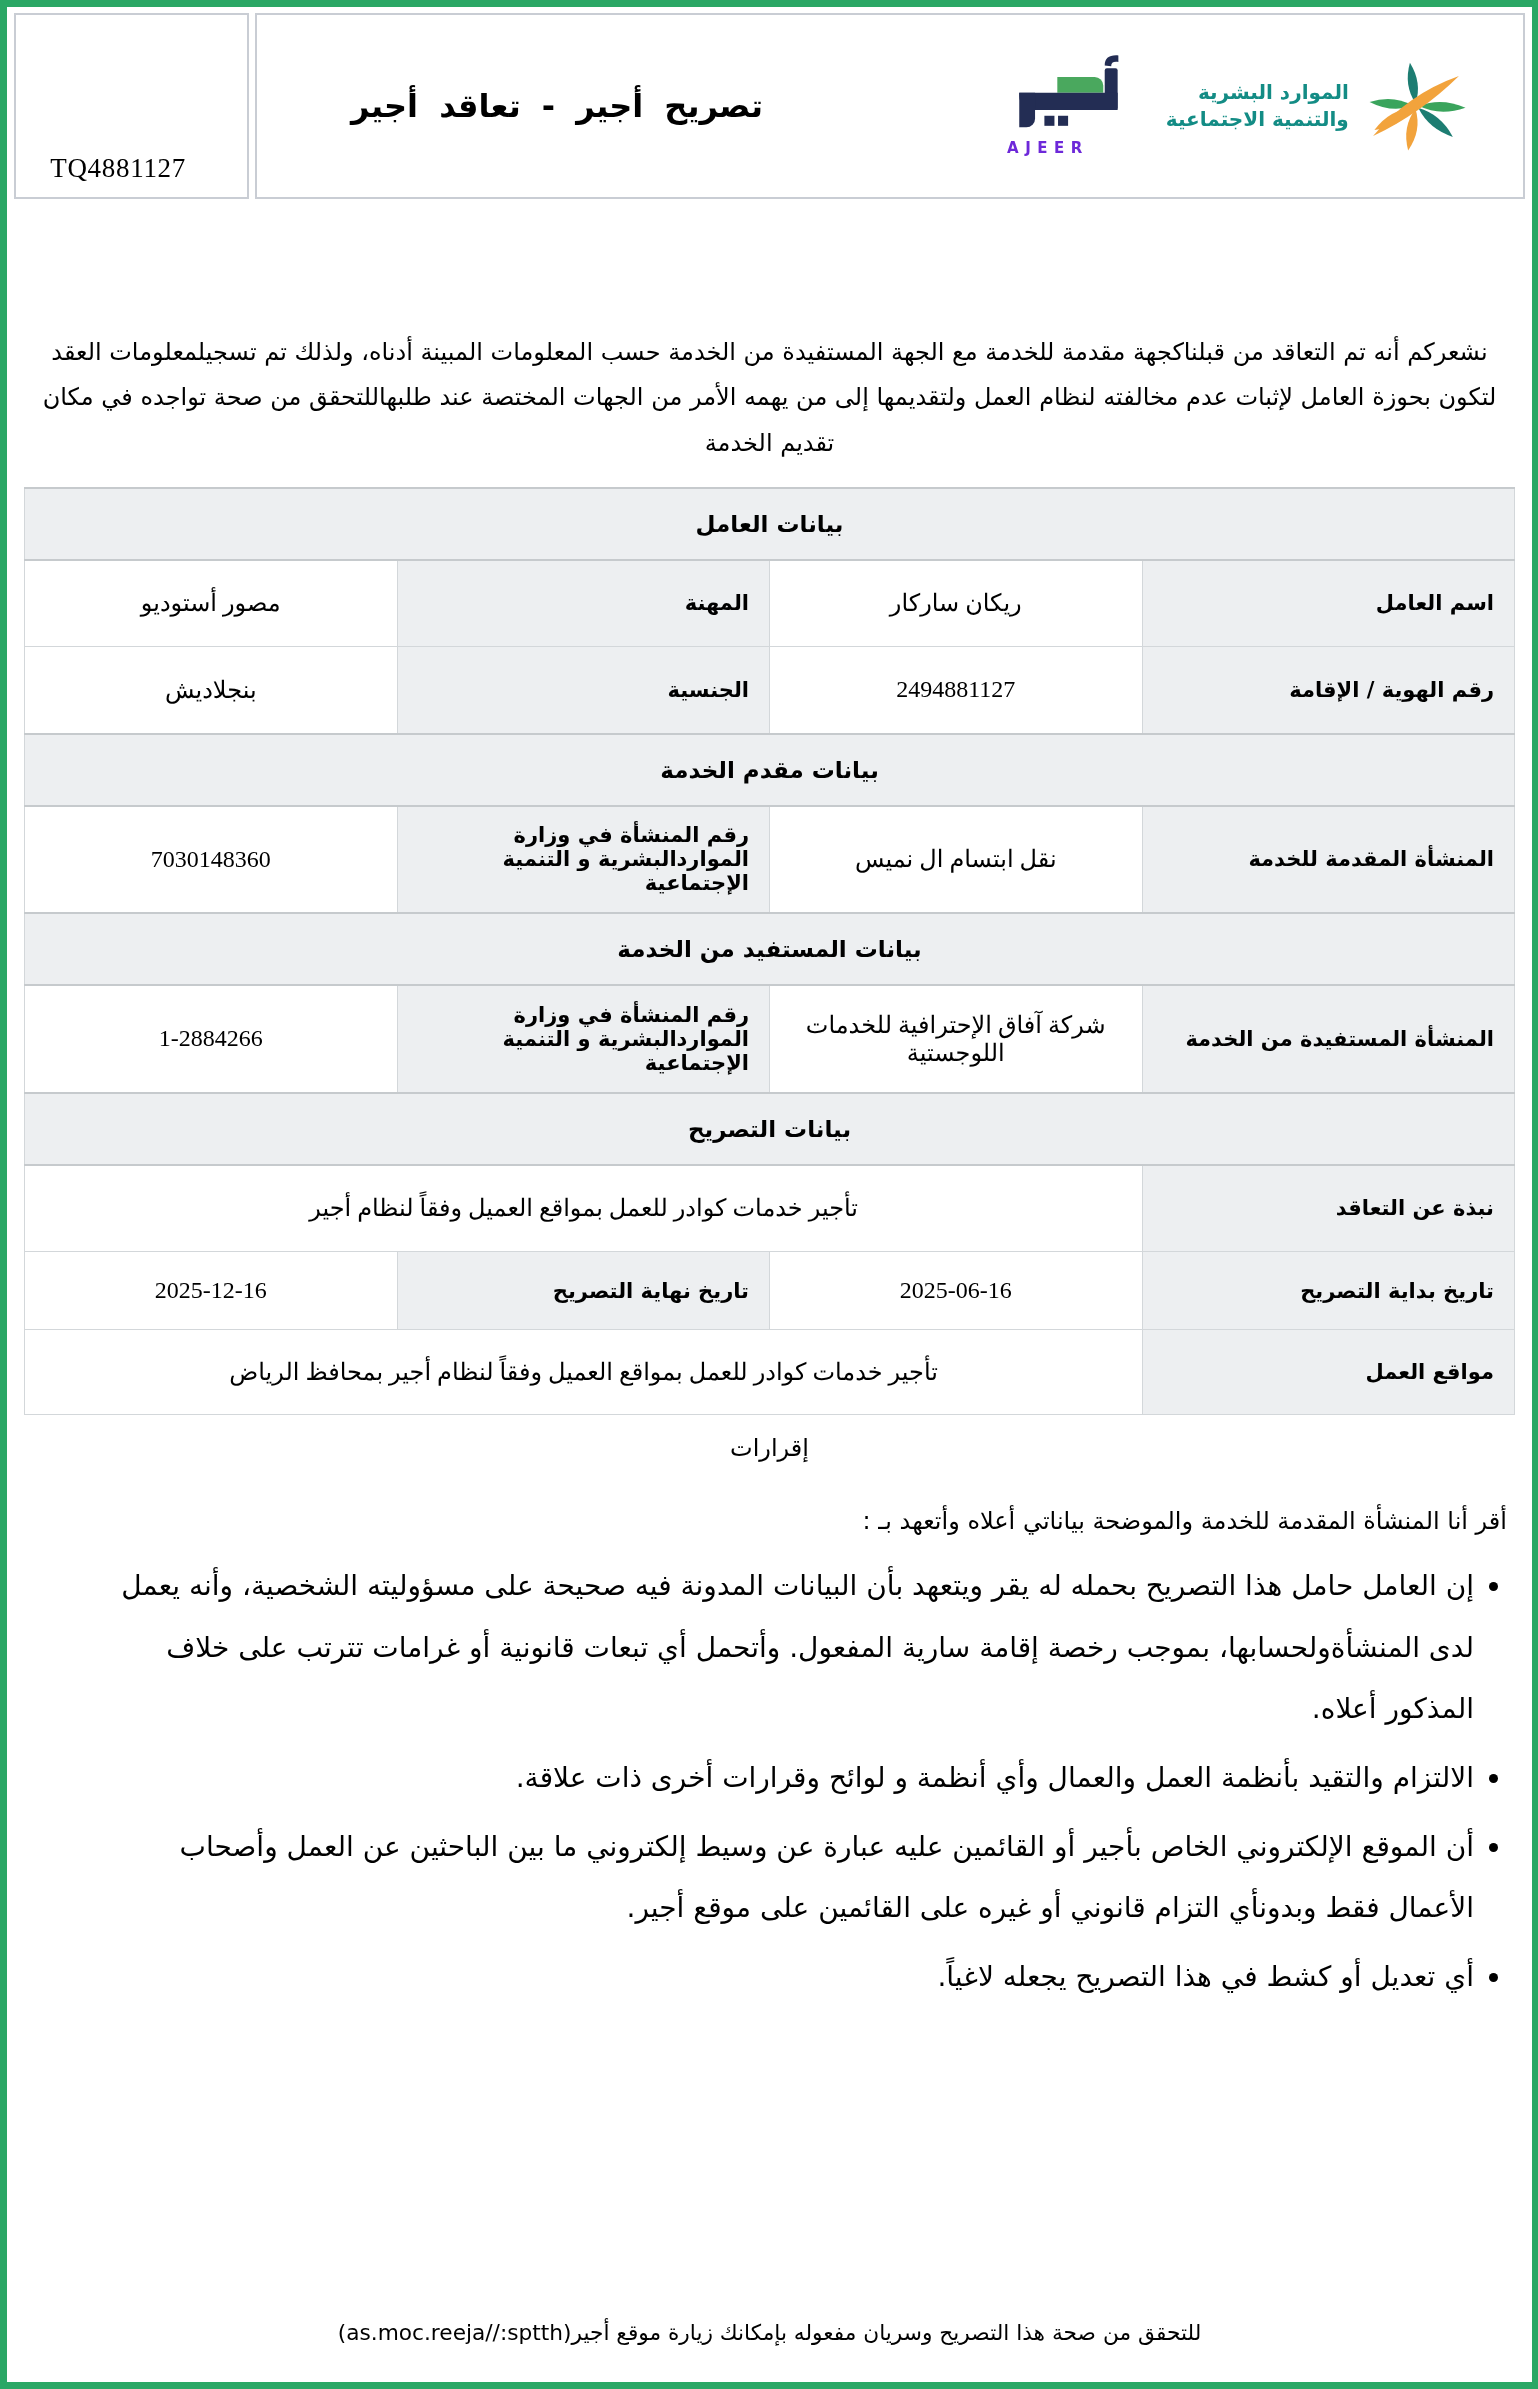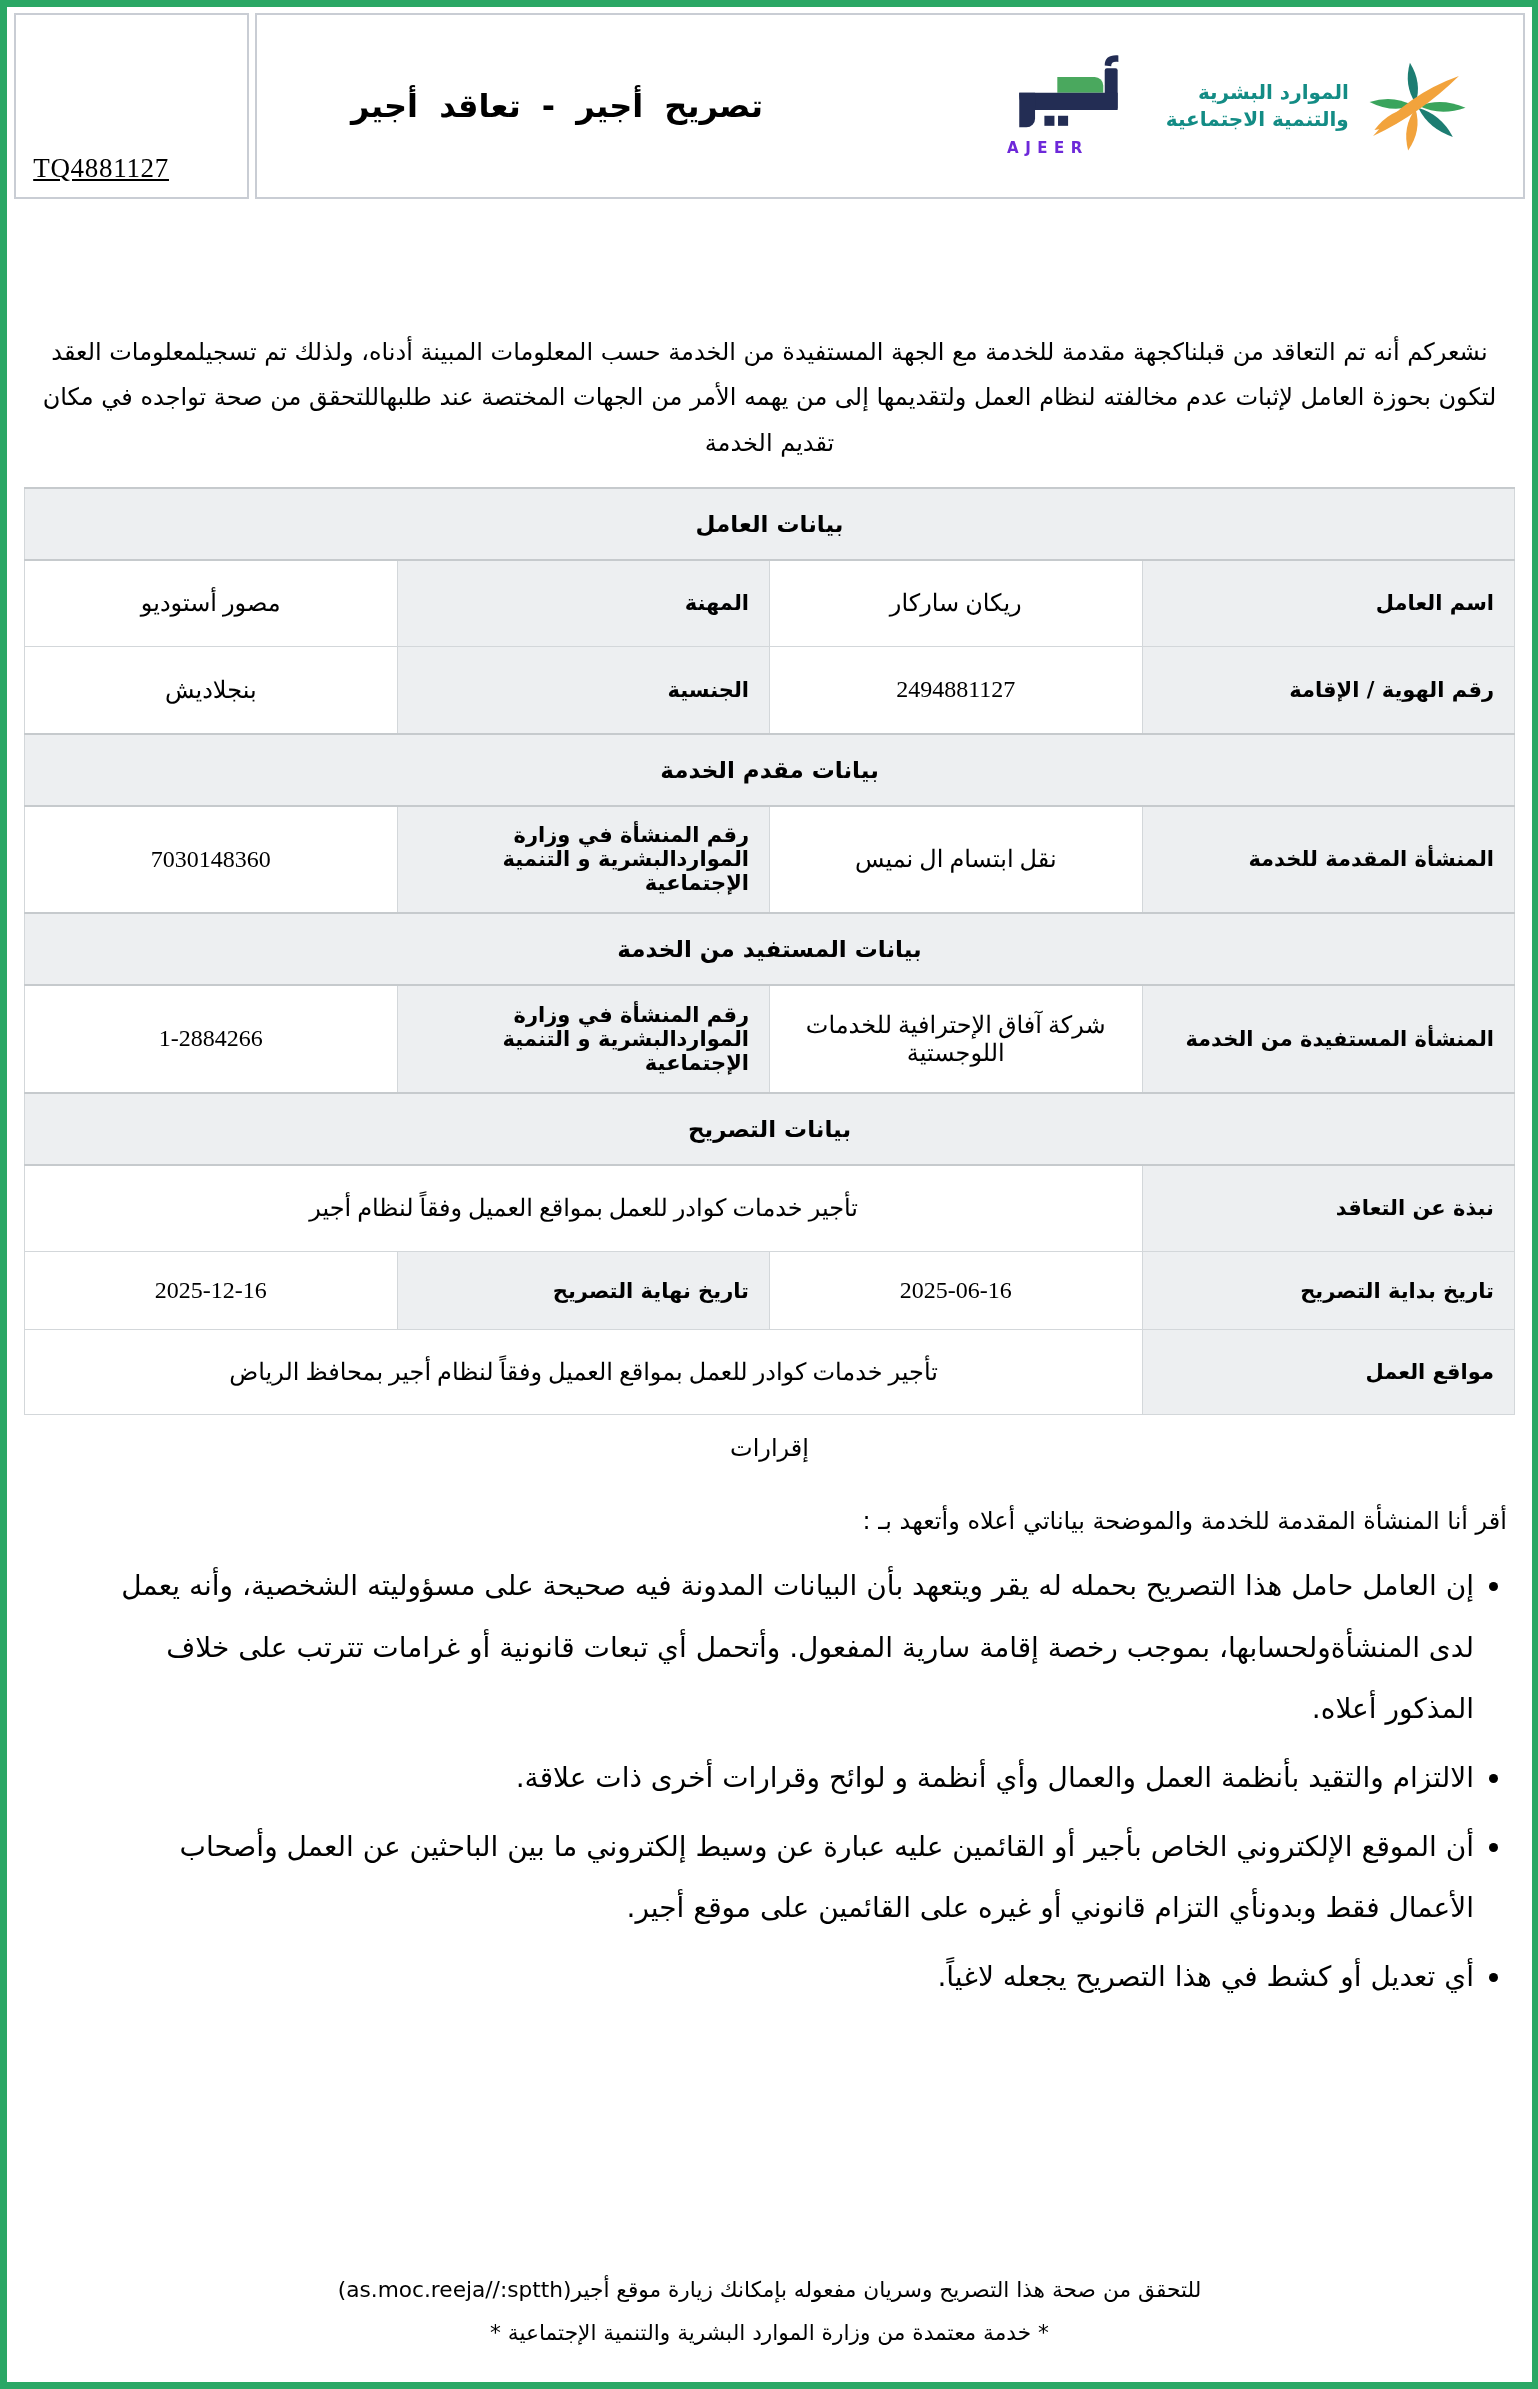--- a/index.html
+++ b/index.html
@@ -20,23 +20,23 @@
   .header-row{
     display:flex; gap:5.8px;
     margin:5.8px 7.2px 0 7.2px;
     height:186px;
   }
   .header-box{ border:2.2px solid #c9cdd4; background:#fff; }
   .header-box-left{
     width:235px; position:relative; flex:none;
   }
   .tq{
-    position:absolute; left:17px; bottom:13px;
+    position:absolute; left:34px; bottom:13px;
     font-family:"Liberation Serif", serif;
-    font-size:27px; letter-spacing:0.7px;text-decoration:underline;
+    font-size:27px; letter-spacing:0.7px;
   }
   .header-box-right{
     flex:1; display:flex; align-items:center;
     justify-content:space-between;
     padding:0 40px 0 94px;
   }
   .doc-title{
     direction:rtl;
     font-size:32px; font-weight:bold;
     word-spacing:10px;
@@ -265,17 +265,16 @@
   <p class="decl-intro">أقر أنا المنشأة المقدمة للخدمة والموضحة بياناتي أعلاه وأتعهد بـ :</p>
   <ul class="decl-list">
     <li>إن العامل حامل هذا التصريح بحمله له يقر ويتعهد بأن البيانات المدونة فيه صحيحة على مسؤوليته الشخصية، وأنه يعمل لدى المنشأةولحسابها، بموجب رخصة إقامة سارية المفعول. وأتحمل أي تبعات قانونية أو غرامات تترتب على خلاف المذكور أعلاه.</li>
     <li>الالتزام والتقيد بأنظمة العمل والعمال وأي أنظمة و لوائح وقرارات أخرى ذات علاقة.</li>
     <li>أن الموقع الإلكتروني الخاص بأجير أو القائمين عليه عبارة عن وسيط إلكتروني ما بين الباحثين عن العمل وأصحاب الأعمال فقط وبدونأي التزام قانوني أو غيره على القائمين على موقع أجير.</li>
     <li>أي تعديل أو كشط في هذا التصريح يجعله لاغياً.</li>
   </ul>
 
   <div class="footer">
     <p><span>للتحقق من صحة هذا التصريح وسريان مفعوله بإمكانك زيارة موقع أجير</span><span class="url">(as.moc.reeja//:sptth)</span></p>
-    <p>* خدمة معتمدة من وزارة الموارد البشرية والتنمية الإجتماعية *</p>
   </div>
 
 </div>
 
 
 </body></html>

